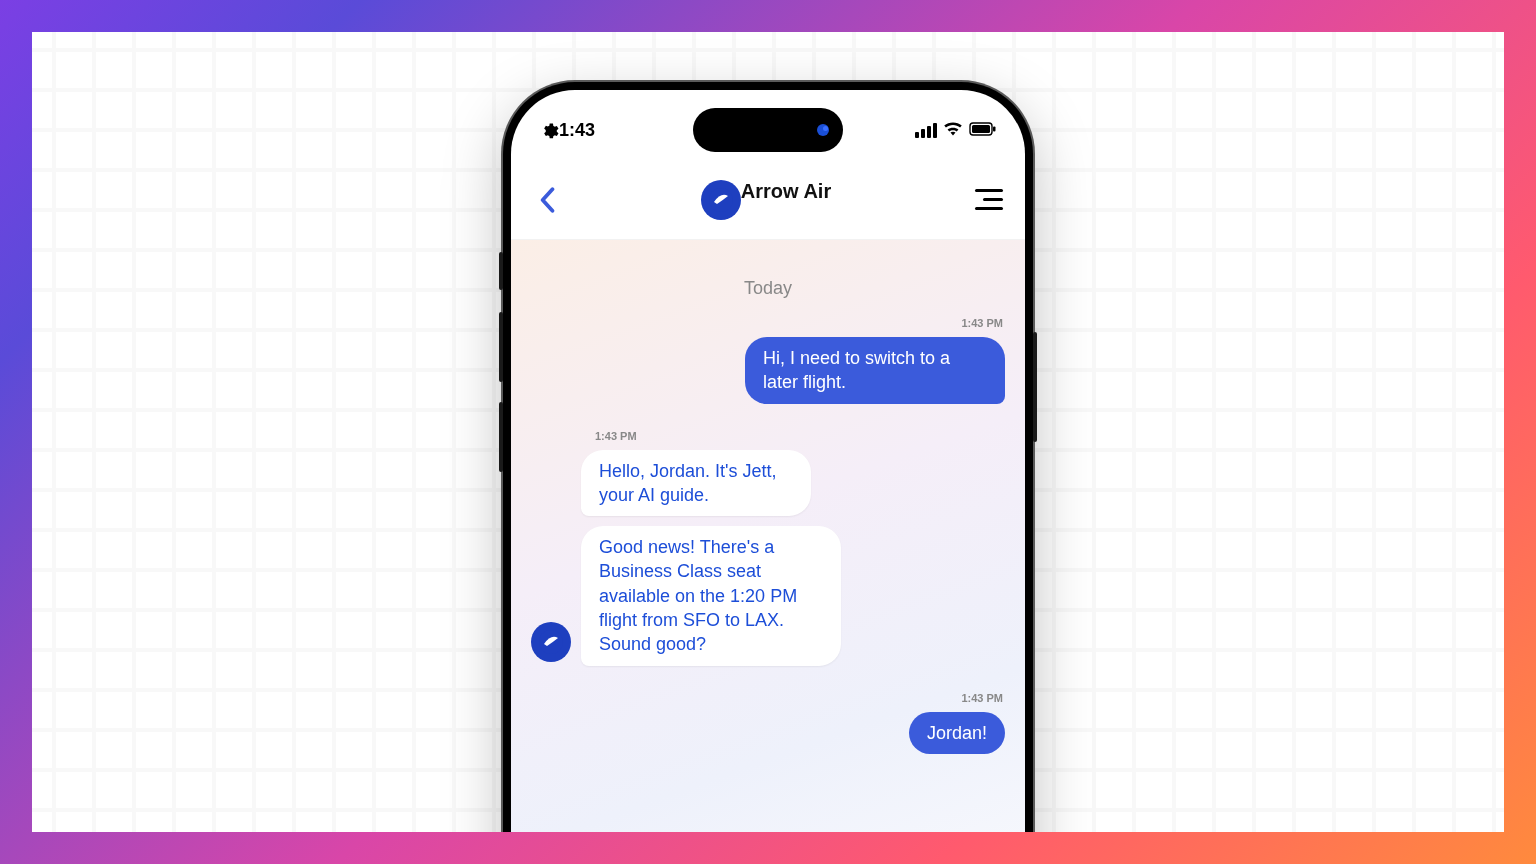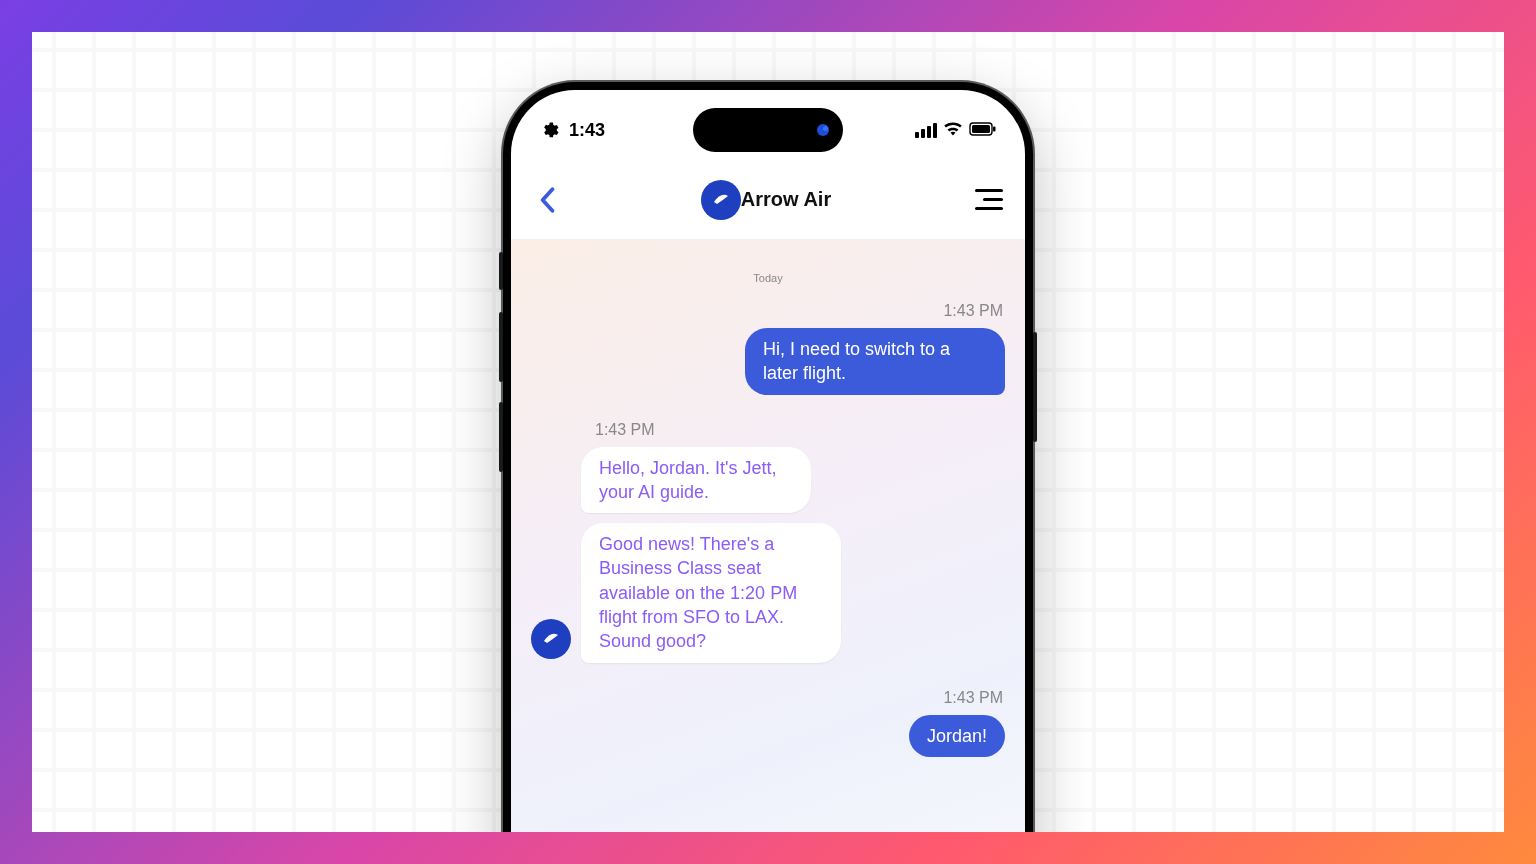--- a/index.html
+++ b/index.html
@@ -62,21 +62,21 @@
   border-radius: 24px;
   z-index: 10;
   display: flex;
   align-items: center;
   justify-content: flex-end;
   padding-right: 14px;
 }
 .island-dot { width: 12px; height: 12px; background: #1a4fd6; border-radius: 50%; position: relative; }
 .island-dot::after { content: ''; position: absolute; width: 5px; height: 5px; background: #3a6fff; border-radius: 50%; top: 2px; right: 1px; }
 .status-bar { height: 70px; display: flex; align-items: center; justify-content: space-between; padding: 10px 28px 0; font-weight: 600; font-size: 18px; }
-.status-left { display: flex; align-items: flex-start; gap: 10px; }
+.status-left { display: flex; align-items: flex-end; }
 .status-right { display: flex; align-items: center; gap: 6px; }
 .gear-icon svg { display: block; }
 .signal-bars { display: flex; align-items: flex-end; gap: 2px; }
 .signal-bars span { width: 4px; background: #000; border-radius: 1px; }
 .signal-bars span:nth-child(1){height:6px}
 .signal-bars span:nth-child(2){height:9px}
 .signal-bars span:nth-child(3){height:12px}
 .signal-bars span:nth-child(4){height:15px}
 .app-header {
   height: 80px;
@@ -85,38 +85,38 @@
   justify-content: space-between;
   padding: 0 22px;
   border-bottom: 1px solid rgba(0,0,0,0.05);
 }
 .back-btn { width: 28px; height: 28px; display: flex; align-items: center; justify-content: center; cursor: pointer; }
 .menu-btn { width: 32px; height: 28px; display: flex; flex-direction: column; justify-content: center; align-items: flex-end; gap: 6px; cursor: pointer; }
 .menu-btn span { display:block; height: 3px; background: #000; border-radius: 2px; }
 .menu-btn span:nth-child(1){width:28px}
 .menu-btn span:nth-child(2){width:20px}
 .menu-btn span:nth-child(3){width:28px}
-.brand { display: flex; align-items: center; }
+.brand { display: flex; align-items: flex-start; }
 .brand-logo { width: 40px; height: 40px; border-radius: 50%; background: #1e3fbf; display:flex; align-items:center; justify-content:center; }
 .brand-name { font-size: 20px; font-weight: 700; color: #111; }
 .chat-area {
   padding: 20px 20px 40px;
   height: calc(100% - 150px);
   background: linear-gradient(160deg, #fbeee6 0%, #f5eef8 35%, #eef1fb 60%, #ffffff 100%);
 }
-.date-sep { text-align: center; font-size: 11px; color: #888; margin: 12px 0 18px; }
+.date-sep { text-align: center; font-size: 18px; color: #888; margin: 18px 0 18px; }
 .row { display: flex; margin-bottom: 8px; }
 .row.right { justify-content: flex-end; }
 .row.left { justify-content: flex-start; }
-.timestamp { font-size: 16px; color: #888; margin: 4px 2px 8px; }
+.timestamp { font-size: 11px; color: #888; margin: 4px 2px 8px; font-weight: bold; }
 .ts-right { text-align: right; }
 .ts-left { text-align: left; padding-left: 62px; }
 .bubble { max-width: 260px; padding: 9px 18px; border-radius: 22px; font-size: 18px; line-height: 1.35; }
 .bubble.user { background: #3b5bdb; color: #fff; border-bottom-right-radius: 8px; }
-.bubble.bot { background: #fff; color: #8b5cf6; border-bottom-left-radius: 8px; box-shadow: 0 1px 2px rgba(0,0,0,0.06); }
+.bubble.bot { background: #fff; color: #1d4ed8; border-bottom-left-radius: 8px; box-shadow: 0 1px 2px rgba(0,0,0,0.06); }
 .bot-group { display: flex; align-items: flex-end; gap: 10px; }
 .bot-avatar { width: 40px; height: 40px; border-radius: 50%; background: #1e3fbf; display:flex; align-items:center; justify-content:center; flex-shrink: 0; margin-bottom: 4px; }
 .bot-stack { display:flex; flex-direction:column; gap:10px; }
 </style>
 </head>
 <body>
 
 <div class="canvas">
   <div class="maze-pattern"></div>
 

